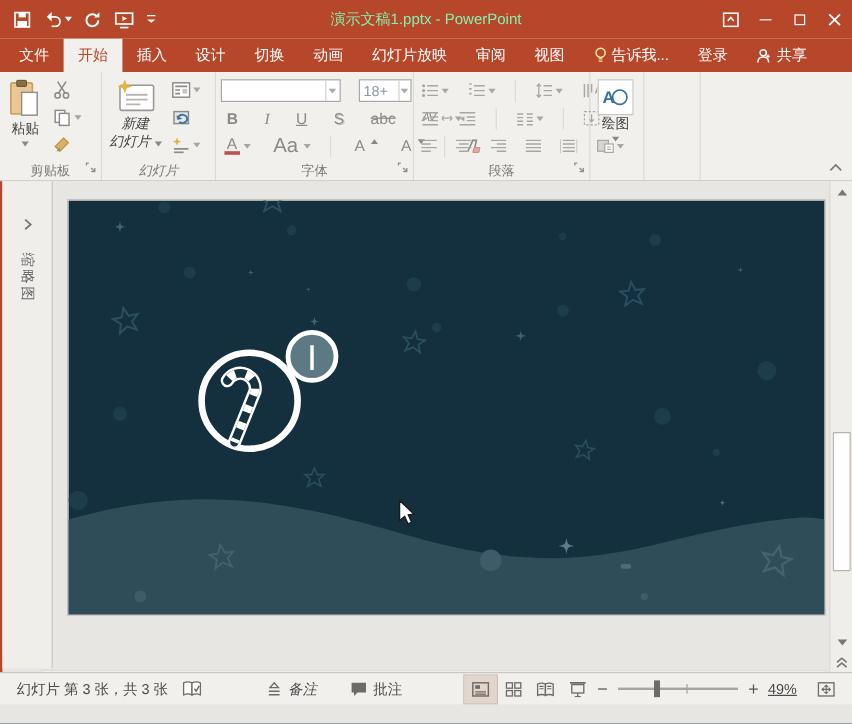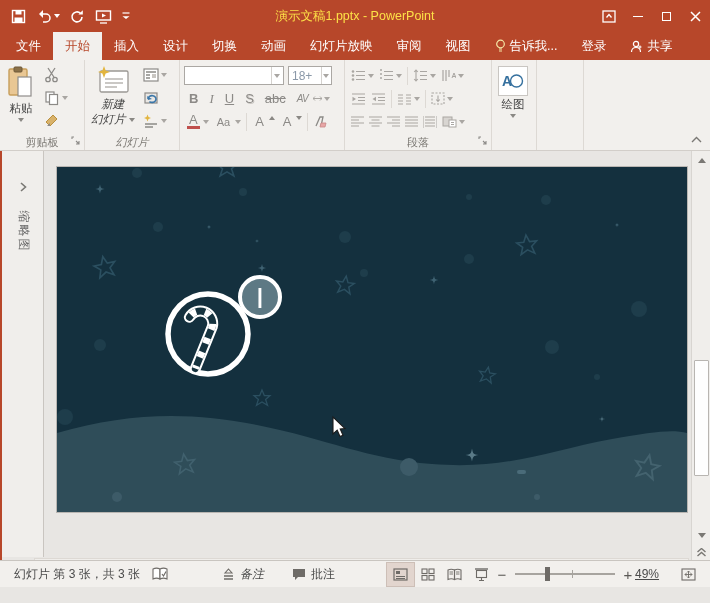--- a/index.html
+++ b/index.html
@@ -3,42 +3,42 @@
 <meta charset="utf-8">
 <style>
   * { margin:0; padding:0; box-sizing:border-box; }
   html,body { width:710px; height:603px; }
   body { font-family:"Liberation Sans","DejaVu Sans",sans-serif; background:#E8E6E3; overflow:hidden; position:relative; font-size:12px; color:#444; }
 
   
   .titlebar { height:32px; background:#B7472A; display:flex; align-items:center; position:relative; color:#fff; }
   .qat { display:flex; align-items:center; gap:6px; padding-left:9px; z-index:2; }
   .qat-btn { display:flex; align-items:center; justify-content:center; padding:2px; }
-  .title-text { position:absolute; left:0; right:0; top:0; height:32px; display:flex; align-items:center; justify-content:center; font-size:12.5px; color:#fde047; }
+  .title-text { position:absolute; left:0; right:0; top:0; height:32px; display:flex; align-items:center; justify-content:center; font-size:12.5px; color:#86efac; }
   .win-controls { margin-left:auto; display:flex; z-index:2; }
   .win-btn { width:29px; height:30px; display:flex; align-items:center; justify-content:center; }
   .glyph-min { width:10px; height:1px; background:#fff; }
   .glyph-max { width:9px; height:9px; border:1px solid #fff; }
 
   
   .tabbar { height:28px; background:#B7472A; display:flex; align-items:stretch; color:#fff; font-size:12.5px; padding-left:4px; }
   .tab { display:flex; align-items:center; padding:0 12px; gap:4px; white-space:nowrap; }
   .tab.active { background:#F2F0ED; color:#B7472A; }
 
   
   .ribbon { height:91px; background:#F2F0ED; border-bottom:1px solid #D2CEC9; display:flex; position:relative; }
   .rgroup { display:flex; flex-direction:column; border-right:1px solid #DDD9D4; padding:3px 2px 0 2px; }
   .rbody { flex:1; display:flex; align-items:stretch; gap:2px; }
   .rlabel { height:16px; font-size:11px; color:#7C7974; display:flex; align-items:center; justify-content:center; position:relative; padding:0 10px; }
   .launcher { position:absolute; right:2px; bottom:3px; }
   .bigbtn { display:flex; flex-direction:column; align-items:center; justify-content:flex-start; padding:3px 4px 1px; font-size:11.5px; color:#444; line-height:13px; text-align:center; }
   .bigbtn .cap { margin-top:2px; }
   .smcol { display:flex; flex-direction:column; justify-content:flex-start; gap:2px; padding-top:1px; }
   .sb { height:21px; display:flex; align-items:center; gap:2px; padding:0 2px; }
-  .frow { display:flex; align-items:center; height:23px; gap:1px; }
+  .frow { display:flex; align-items:center; height:23px; gap:12px; }
   .fontcol { display:flex; flex-direction:column; padding:1px 2px; }
   .combo { display:flex; align-items:center; border:1px solid #ABA8A4; background:#fff; height:19px; }
   .combo input { border:0; outline:0; width:100%; height:100%; font-size:12px; color:#8A98A8; padding:0 3px; font-family:inherit; background:transparent; }
   .combo .cbtn { width:14px; height:100%; display:flex; align-items:center; justify-content:center; border-left:1px solid #D5D2CE; }
   .caret { width:0; height:0; border-left:3px solid transparent; border-right:3px solid transparent; border-top:4px solid #8A8884; }
   .caret.dim { border-top-color:#A9A6A2; }
   .tglyph { font-size:13px; color:#8C8A87; padding:0 3px; }
   .vsep { width:1px; background:#DDD9D4; height:18px; margin:0 2px; align-self:center; }
   .collapse-ribbon { position:absolute; right:8px; bottom:4px; }
 
@@ -63,21 +63,21 @@
 
   
   .statusbar { position:absolute; left:0; top:560px; width:710px; height:27px; background:#F2F0ED; border-top:1px solid #C9C5C0; display:flex; align-items:center; font-size:12px; color:#4B4B4B; padding:0 8px; }
   .st-item { display:flex; align-items:center; gap:5px; padding:0 6px; }
   .viewbtn { width:27px; height:23px; display:flex; align-items:center; justify-content:center; }
   .viewbtn.active { background:#E2D5CE; outline:1px solid #CDBFB7; }
   .zoomtrack { position:relative; width:100px; height:2px; background:#A7A49F; margin:0 6px; }
   .zoomtick { position:absolute; left:57px; top:-3px; width:1px; height:8px; background:#A7A49F; }
   .zoomhandle { position:absolute; left:30px; top:-6px; width:5px; height:14px; background:#6E6B67; }
   .zoomsign { font-size:15px; color:#5A5855; width:14px; text-align:center; }
-  .zoompct { width:34px; text-align:left; margin-right:6px;text-decoration:underline; }
+  .zoompct { width:34px; text-align:center; margin-right:6px;text-decoration:underline; }
 </style>
 </head>
 <body>
 
 <div class="titlebar">
   <div class="qat">
     <span class="qat-btn">
       <svg width="15" height="15" viewBox="0 0 15 15">
           <rect x="1.5" y="1.5" width="12" height="12" fill="none" stroke="#fff" stroke-width="1.4"></rect>
           <rect x="4.5" y="1.5" width="6" height="4" fill="#fff"></rect>
@@ -314,41 +314,49 @@
         </div>
         <div class="frow">
           <span class="sb">
             <span style="display:flex;flex-direction:column;align-items:center;">
                 <span class="tglyph" style="line-height:12px;">A</span>
                 <span style="width:13px;height:3px;background:#C0504D;"></span>
               </span>
             <span class="caret dim"></span>
           </span>
           <span class="sb">
-              <span class="tglyph" style="font-size:11px;">Aa</span>
+              <span class="tglyph" style="font-size:17px;">Aa</span>
               <span class="caret dim"></span>
             </span>
           <span class="vsep"></span>
           <span class="sb">
               <span class="tglyph">A</span>
               <span style="width:0;height:0;border-left:3px solid transparent;border-right:3px solid transparent;border-bottom:4px solid #8A8884;margin-bottom:7px;"></span>
             </span>
           <span class="sb">
               <span class="tglyph">A</span>
               <span class="caret" style="margin-bottom:7px;"></span>
             </span>
           <span class="vsep"></span>
           <span class="sb">
             <svg width="15" height="14" viewBox="0 0 15 14">
                 <path d="M3 11 L7 2 L10 2 L8 11" fill="none" stroke="#8C8A87" stroke-width="1.3"></path>
                 <path d="M8 8 L13 8 L12 12 L7 12 Z" fill="#E8A7A7" stroke="#C98787" stroke-width="0.8"></path>
               </svg>
           </span>
         </div>
       </div>
+    </div>
+    <div class="rlabel">
+      <span>字体</span>
+      <span class="launcher">
+        <svg width="9" height="9" viewBox="0 0 9 9">
+            <path d="M1 3 V1 H3 M5 5 L8 8 M8 5 V8 H5" fill="none" stroke="#8C8A87" stroke-width="1.1"></path>
+          </svg>
+      </span>
     </div>
   </div>
 
   <div class="rgroup" style="width:147px;">
     <div class="rbody">
       <div class="fontcol">
         <div class="frow">
           <span class="sb">
             <svg width="15" height="13" viewBox="0 0 15 13">
                 <circle cx="2" cy="2.5" r="1.3" fill="#A9A6A2"></circle>

